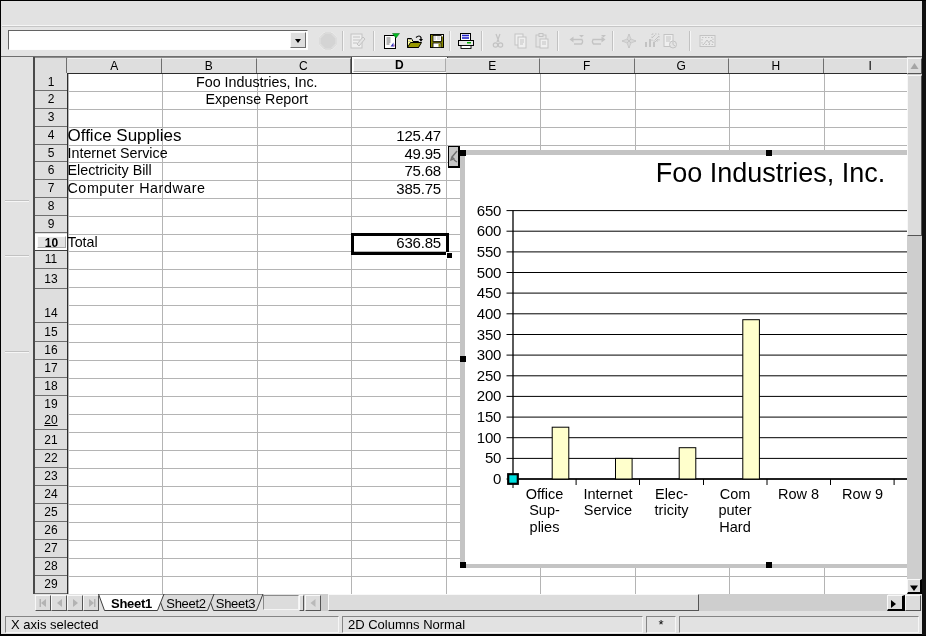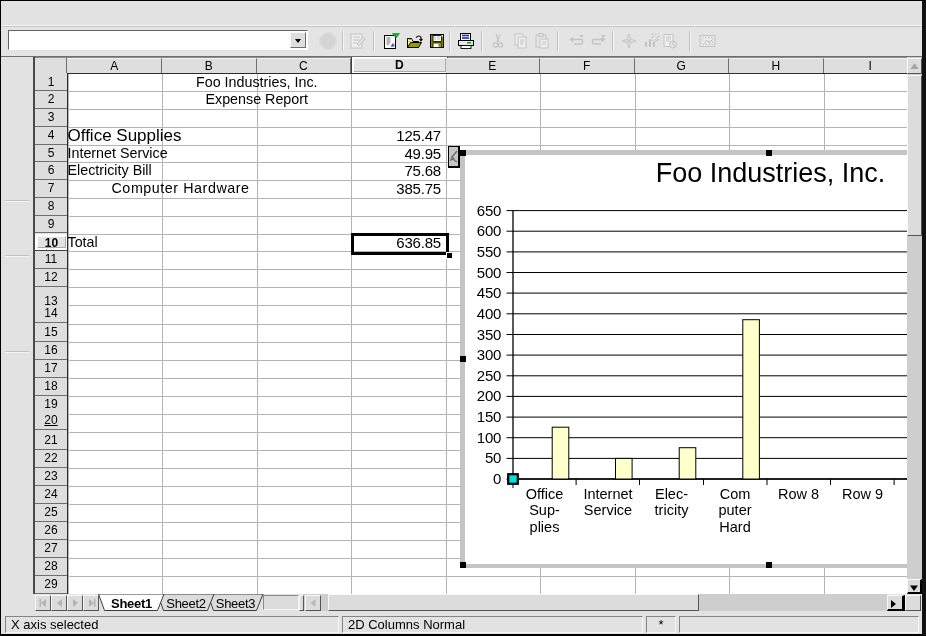--- a/index.html
+++ b/index.html
@@ -291,21 +291,21 @@
 <div class="rh" style="left:34px; top:143.6px; height:17.8px; line-height:17px; position:absolute;">5</div>
 <div class="rh" style="left:34px; top:161.4px; height:17.8px; line-height:17px; position:absolute;">6</div>
 <div class="rh" style="left:34px; top:179.2px; height:17.8px; line-height:17px; position:absolute;">7</div>
 <div class="rh" style="left:34px; top:197.0px; height:17.8px; line-height:17px; position:absolute;">8</div>
 <div class="rh" style="left:34px; top:214.7px; height:17.8px; line-height:17px; position:absolute;">9</div>
 <div style="position:absolute; left:34px; top:233.0px; width:33px; height:17.3px; background:#fff; border-bottom:1px solid #3e3e3e;">
       <div style="position:absolute; left:2px; top:2px; right:2px; bottom:2px; background:#e3e3e3; border-top:1px solid #fbfbfb; border-left:1px solid #fbfbfb; border-right:1px solid #ababab; border-bottom:1px solid #ababab; font-size:12px; font-weight:bold; text-align:center; line-height:12px; color:#000;">10</div>
     </div>
 <div class="rh" style="left:34px; top:250.3px; height:18.0px; line-height:17px; position:absolute;">11</div>
 <div class="rh" style="left:34px; top:268.3px; height:18.0px; line-height:17px; position:absolute;">12</div>
-<div class="rh" style="left:34px; top:292px; height:18.0px; line-height:17px; position:absolute;">13</div>
+<div class="rh" style="left:34px; top:270px; height:18.0px; line-height:17px; position:absolute;">13</div>
 <div class="rh" style="left:34px; top:304.4px; height:18.0px; line-height:17px; position:absolute;">14</div>
 <div class="rh" style="left:34px; top:322.5px; height:18.0px; line-height:17px; position:absolute;">15</div>
 <div class="rh" style="left:34px; top:340.5px; height:18.0px; line-height:17px; position:absolute;">16</div>
 <div class="rh" style="left:34px; top:358.5px; height:18.0px; line-height:17px; position:absolute;">17</div>
 <div class="rh" style="left:34px; top:376.6px; height:18.0px; line-height:17px; position:absolute;">18</div>
 <div class="rh" style="left:34px; top:394.6px; height:18.0px; line-height:17px; position:absolute;">19</div>
 <div class="rh" style="left:34px; top:411px; height:18.0px; line-height:17px; position:absolute;text-decoration:underline;">20</div>
 <div class="rh" style="left:34px; top:430.7px; height:18.0px; line-height:17px; position:absolute;">21</div>
 <div class="rh" style="left:34px; top:448.7px; height:18.0px; line-height:17px; position:absolute;">22</div>
 <div class="rh" style="left:34px; top:466.8px; height:18.0px; line-height:17px; position:absolute;">23</div>
@@ -314,21 +314,21 @@
 <div class="rh" style="left:34px; top:520.9px; height:18.0px; line-height:17px; position:absolute;">26</div>
 <div class="rh" style="left:34px; top:538.9px; height:18.0px; line-height:17px; position:absolute;">27</div>
 <div class="rh" style="left:34px; top:557.0px; height:18.0px; line-height:17px; position:absolute;">28</div>
 <div class="rh" style="left:34px; top:575.0px; height:18.0px; line-height:17px; position:absolute;">29</div>
 <div id="rowhdrline"></div>
 <div class="cell" style="top:72.5px; line-height:17.78px; font-size:14.3px; letter-spacing:0;left:161px; width:189.5px; text-align:center;">Foo Industries, Inc.</div>
 <div class="cell" style="top:90.3px; line-height:17.78px; font-size:14.3px; letter-spacing:0;left:161px; width:189.5px; text-align:center;">Expense Report</div>
 <div class="cell" style="top:125.8px; line-height:17.78px; font-size:17px; letter-spacing:0;left:66.5px;">Office Supplies</div>
 <div class="cell" style="top:143.6px; line-height:17.78px; font-size:14.3px; letter-spacing:0;left:66.5px;">Internet Service</div>
 <div class="cell" style="top:161.4px; line-height:17.78px; font-size:14.3px; letter-spacing:0;left:66.5px;">Electricity Bill</div>
-<div class="cell" style="top:179.2px; line-height:17.78px; font-size:14.3px; letter-spacing:0;left:66.5px;padding-left:44px;"><span style="letter-spacing:0.55px">Computer Hardware</span></div>
+<div class="cell" style="top:179.2px; line-height:17.78px; font-size:14.3px; letter-spacing:0;left:66.5px;"><span style="letter-spacing:0.55px">Computer Hardware</span></div>
 <div class="cell" style="top:232.5px; line-height:17.78px; font-size:14.3px; letter-spacing:0;left:66.5px;">Total</div>
 <div class="cell" style="top:125.8px; line-height:17.78px; font-size:15px; letter-spacing:-0.2px;right:484px;">125.47</div>
 <div class="cell" style="top:143.6px; line-height:17.78px; font-size:15px; letter-spacing:-0.2px;right:484px;">49.95</div>
 <div class="cell" style="top:161.4px; line-height:17.78px; font-size:15px; letter-spacing:-0.2px;right:484px;">75.68</div>
 <div class="cell" style="top:179.2px; line-height:17.78px; font-size:15px; letter-spacing:-0.2px;right:484px;margin-left:18px;">385.75</div>
 <div class="cell" style="top:232.5px; line-height:17.78px; font-size:15px; letter-spacing:-0.2px;right:484px;">636.85</div>
 <div style="position:absolute; left:350px; top:232px; width:98px; height:22px; border:3px solid #000;"></div>
 <div style="position:absolute; left:445px; top:251px; width:7px; height:7px; background:#000; border:1px solid #fff;"></div>
 <div id="chartframe" style="position:absolute; left:459px; top:149px; width:447px; height:418px; background:#c4c4c4;"></div>
 <div style="position:absolute; left:463.5px; top:153.5px; width:442.5px; height:409px; background:#fff;"></div>

